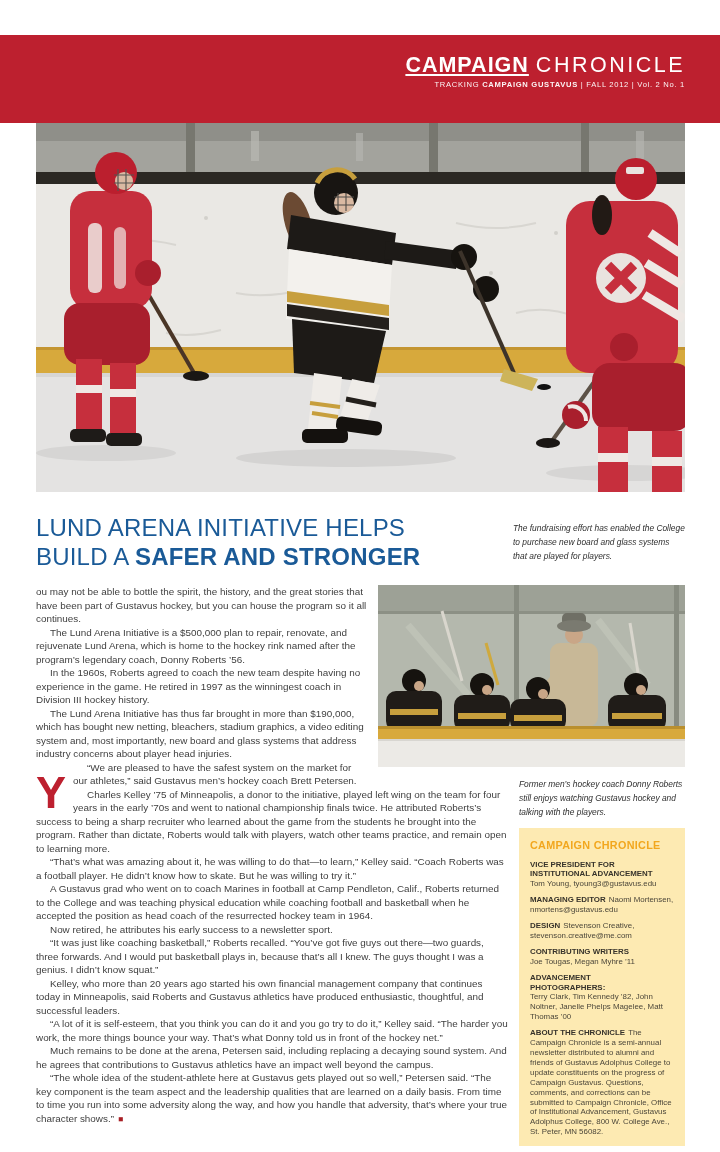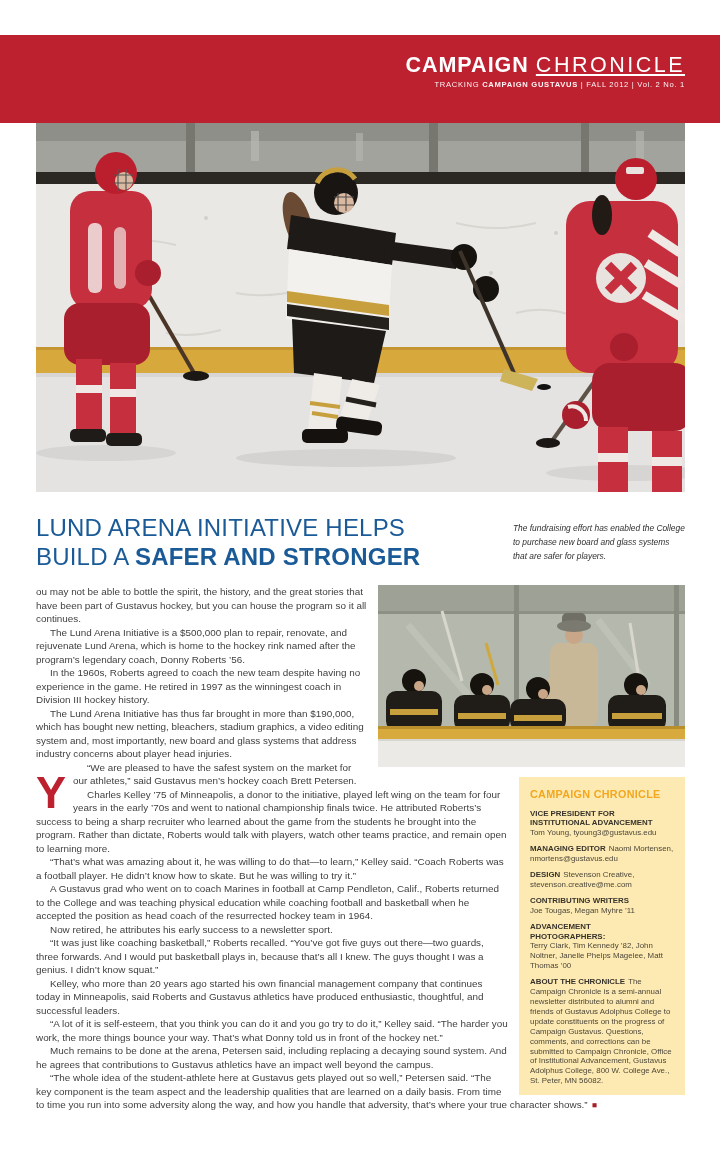--- a/index.html
+++ b/index.html
@@ -11,22 +11,22 @@
     -webkit-font-smoothing: antialiased;
   }
 
   
   .banner {
     margin-top: 35px; height: 88px; width: 720px;
     background: #bd202f; color: #ffffff;
     padding: 18px 35px 0 0; text-align: right;
   }
   .banner-title { font-size: 21.5px; letter-spacing: 1px; line-height: 24px; }
-  .bt-bold { font-weight: bold; }
-  .bt-light { font-weight: normal; letter-spacing: 2.5px; text-decoration: underline; }
+  .bt-bold { font-weight: bold; text-decoration: underline; }
+  .bt-light { font-weight: normal; letter-spacing: 2.5px; }
   .banner-tagline { font-size: 7.6px; letter-spacing: 0.7px; margin-top: 3px; opacity: .95; }
   .tg-bold { font-weight: bold; }
 
   
   .main-photo { display: block; margin-left: 36px; width: 649px; height: 369px; }
   .bench-fig { float: right; width: 307px; height: 182px; margin: 0 0 5px 10px; }
   .bench-fig svg { display: block; }
 
   
   .below-photo { margin-left: 36px; width: 649px; }
@@ -172,21 +172,21 @@
     <path d="M532,284 a14,14 0 0 1 18,14" stroke="#efe8e4" stroke-width="4" fill="none"></path>
     <rect x="556" y="240" width="100" height="68" rx="18" fill="#a91f2d"></rect>
     <rect x="562" y="304" width="30" height="65" fill="#c62f3d"></rect>
     <rect x="616" y="308" width="30" height="61" fill="#c62f3d"></rect>
     <rect x="562" y="330" width="30" height="9" fill="#efe8e4"></rect>
     <rect x="616" y="334" width="30" height="9" fill="#efe8e4"></rect>
   </g>
 </svg>
 
 <div class="below-photo">
-  <p class="caption-1">The fundraising effort has enabled the College to purchase new board and glass systems that are safer for players.</p>
+  <p class="caption-1">The fundraising effort has enabled the College to purchase new board and glass systems that are played for players.</p>
   <h1 class="headline">
     <div>LUND ARENA INITIATIVE HELPS</div>
     <div><span>BUILD A </span><span class="hl-bold">SAFER AND STRONGER</span></div>
   </h1>
 </div>
 
 <div class="article-body">
 
   
   <figure class="bench-fig" style="margin-left:10px;">
@@ -231,20 +231,21 @@
 
       <rect y="141" width="307" height="13" fill="#d8a93c"></rect>
       <rect y="141" width="307" height="3" fill="#b98f2e"></rect>
       <rect y="154" width="307" height="28" fill="#eceae6"></rect>
       <rect y="154" width="307" height="2" fill="#d8d6d1"></rect>
     </svg>
   </figure>
 
   
   <aside class="right-rail">
+    <p class="caption-2">Former men’s hockey coach Donny Roberts still enjoys watching Gustavus hockey and talking with the players.</p>
     <section class="masthead">
       <h2 class="mh-title">CAMPAIGN CHRONICLE</h2>
       <div>
 
           <div class="mh-entry">
             <span class="mh-label block">VICE PRESIDENT FOR INSTITUTIONAL ADVANCEMENT</span><span class="mh-text">Tom Young, tyoung3@gustavus.edu</span>
           </div>
 
           <div class="mh-entry">
             <span class="mh-label">MANAGING EDITOR</span><span class="mh-text">Naomi Mortensen, nmortens@gustavus.edu</span>

